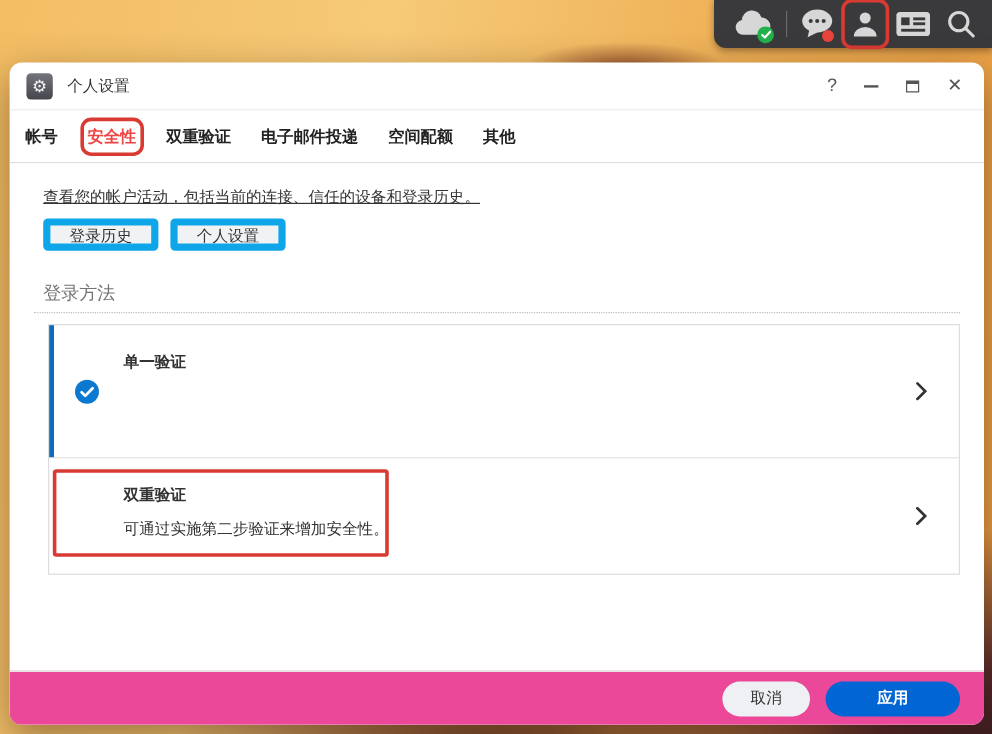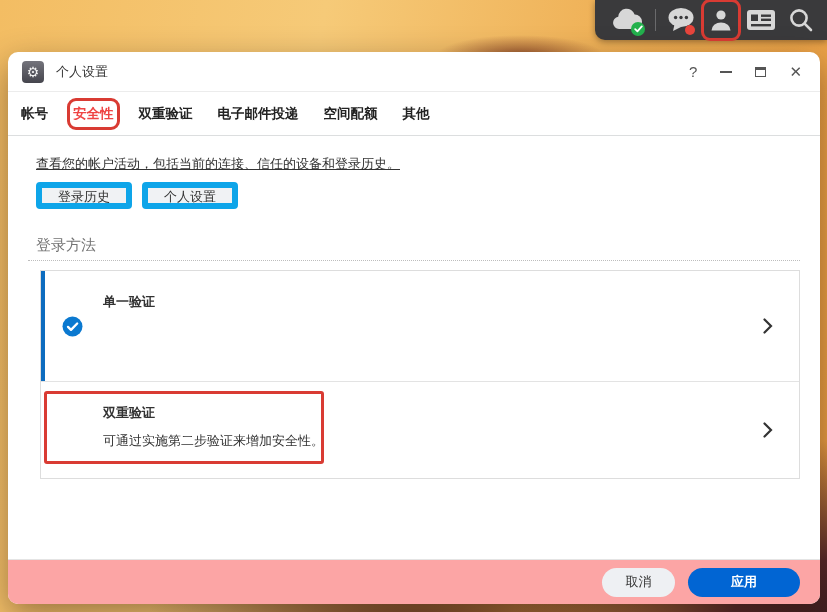--- a/index.html
+++ b/index.html
@@ -53,21 +53,21 @@
   .option.second{height:96px;}
   .sel-bar{position:absolute;left:0;top:0;bottom:0;width:4px;background:#0d6cbf;}
   .check-col{width:62px;display:flex;align-items:center;justify-content:center;flex:none;}
   .opt-body{flex:1;padding-top:17px;line-height:28px;}
   .opt-title{font-weight:700;}
   .chevron-col{width:62px;display:flex;align-items:center;justify-content:center;flex:none;}
   .red-box{position:absolute;left:3px;top:9px;width:280px;height:73px;border:3px solid #d93b33;
     border-radius:3px;pointer-events:none;}
   
   .footer{position:absolute;left:0;right:0;bottom:0;height:45px;border-top:1px solid #e4e4e4;
-    display:flex;align-items:center;justify-content:flex-end;gap:13px;padding-right:20px;background:#fca5a5;}
+    display:flex;align-items:center;justify-content:flex-end;gap:13px;padding-right:20px;background:#ec4899;}
   .pill{height:29px;border:none;border-radius:15px;font-size:13px;cursor:pointer;}
   .btn-cancel{width:73px;background:#eef0f3;color:#333;}
   .btn-apply{width:112px;background:#0165d3;color:#fff;font-weight:600;}
 </style>
 </head>
 <body>
 
 <div class="screen">
 
   <div class="taskbar">

